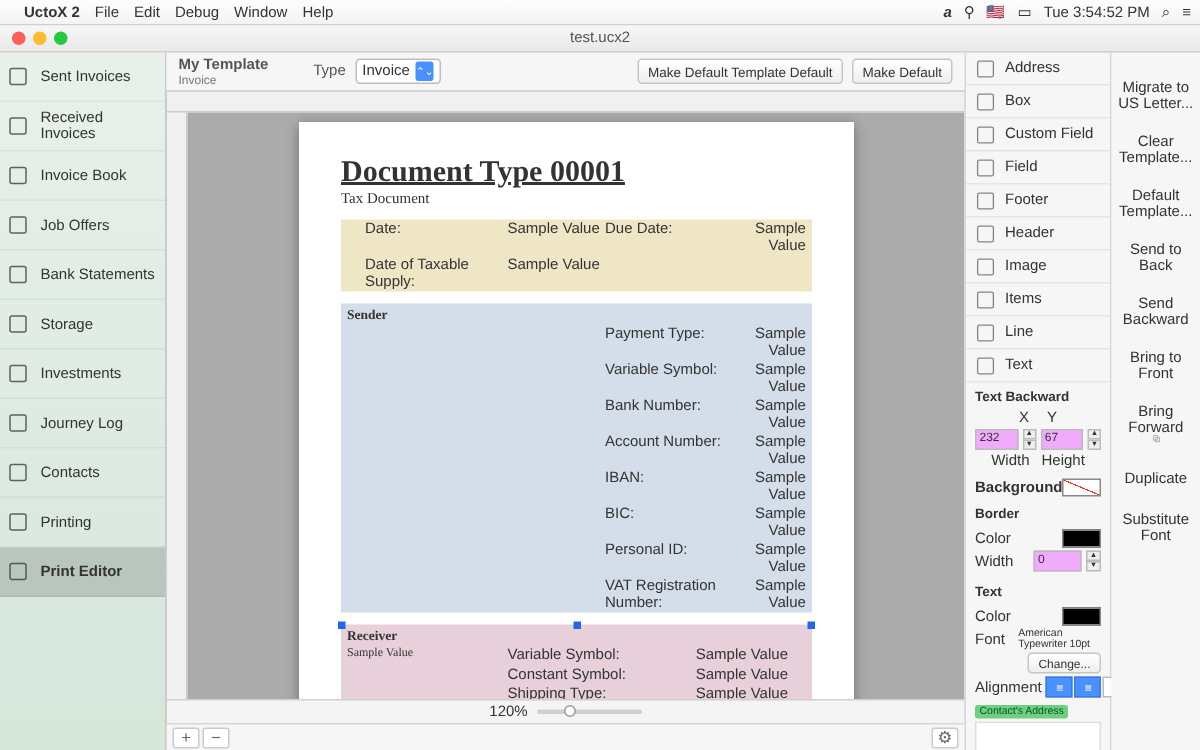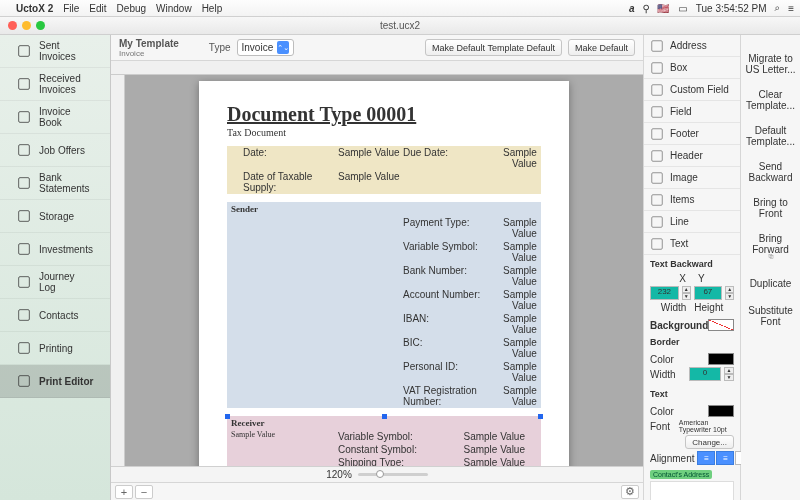--- a/index.html
+++ b/index.html
@@ -7,21 +7,21 @@
 .menubar{height:17px;background:linear-gradient(#fdfdfd,#f3f3f3);display:flex;align-items:center;padding:0 6px;border-bottom:1px solid #d0d0d0;gap:10px}
 .menubar .app{font-weight:600}
 .menubar .right{margin-left:auto;display:flex;gap:8px;align-items:center;color:#444}
 .titlebar{height:18px;background:linear-gradient(#f7f7f7,#e9e9e9);border-bottom:1px solid #cfcfcf;display:flex;align-items:center;position:relative}
 .traffic{display:flex;gap:5px;padding-left:8px}
 .dot{width:9px;height:9px;border-radius:50%}
 .red{background:#ff5f57}.yellow{background:#febc2e}.green{background:#28c840}
 .wintitle{position:absolute;left:0;right:0;text-align:center;color:#555;font-size:10px}
 .main{flex:1;display:flex;min-height:0}
 .sidebar{width:111px;background:linear-gradient(#e8f0ea,#d5e6db);border-right:1px solid #c8c8c8;display:flex;flex-direction:column}
-.side-item{display:flex;align-items:center;gap:7px;padding:0 16px;height:33px;border-bottom:1px solid rgba(0,0,0,.05);cursor:pointer;font-size:9px;color:#222}
+.side-item{display:flex;align-items:center;gap:7px;padding:0 4px;height:33px;border-bottom:1px solid rgba(0,0,0,.05);cursor:pointer;font-size:9px;color:#222}
 .side-item.active{background:rgba(0,0,0,.15);font-weight:600}
 .side-ico{width:16px;height:16px;opacity:.75;flex-shrink:0}
 .center{flex:1;display:flex;flex-direction:column;min-width:0}
 .toolbar{height:26px;background:#f6f6f6;border-bottom:1px solid #d6d6d6;display:flex;align-items:center;padding:0 8px;gap:6px}
 .tlabel{color:#555;font-size:10px}
 .subtitle{font-size:8px;color:#777}
 .tselect{height:17px;background:#fff;border:1px solid #bdbdbd;border-radius:3px;padding:0 4px;display:flex;align-items:center;gap:4px;font-size:10px}
 .tselect .chev{width:12px;height:13px;background:#4a90ff;border-radius:2px;display:flex;align-items:center;justify-content:center;color:#fff;font-size:7px}
 .tbtn{height:17px;padding:0 6px;background:linear-gradient(#fff,#eee);border:1px solid #c5c5c5;border-radius:3px;font-size:9px;color:#333;display:flex;align-items:center}
 .canvas-wrap{flex:1;background:#ababab;overflow:hidden;display:flex;flex-direction:column}
@@ -45,21 +45,21 @@
 .zoomthumb{position:absolute;width:8px;height:8px;background:#fff;border:1px solid #999;border-radius:50%;top:-3px;left:18px}
 .addbar{height:18px;background:#f6f6f6;border-top:1px solid #d6d6d6;display:flex;align-items:center;padding:0 4px;gap:2px}
 .sq{width:18px;height:14px;border:1px solid #ccc;border-radius:2px;display:flex;align-items:center;justify-content:center;font-size:11px;color:#666;background:#fff}
 .gear{margin-left:auto}
 .palette{width:98px;background:#f6f6f6;border-left:1px solid #d6d6d6;border-right:1px solid #d6d6d6;display:flex;flex-direction:column}
 .pal-item{display:flex;align-items:center;gap:6px;padding:4px 6px;height:22px;border-bottom:1px solid #e5e5e5;font-size:9px;color:#444}
 .pal-ico{width:14px;height:14px;opacity:.7;flex-shrink:0}
 .insp-h{font-weight:600;font-size:9px;padding:4px 6px 2px 6px;color:#333}
 .insp{padding:2px 6px;font-size:8px;color:#444}
 .field{display:flex;align-items:center;gap:3px;margin:2px 0}
-.numbox{width:32px;height:14px;border:1px solid #bbb;background:#14b8a6;text-align:center;padding:0 2px;font-size:8px}
+.numbox{width:32px;height:14px;border:1px solid #bbb;background:#f0abfc;text-align:left;padding:0 2px;font-size:8px}
 .stepper{width:10px;height:14px;display:flex;flex-direction:column}
 .stepper div{flex:1;background:#eee;border:1px solid #bbb;font-size:5px;text-align:center;line-height:5px}
 .swatch{width:26px;height:12px;border:1px solid #888;background:#fff;margin-left:auto}
 .swatch.diag{background:linear-gradient(to top right,#fff 48%,#e33 48%,#e33 52%,#fff 52%)}
 .swatch.black{background:#000}
 .align{display:flex;gap:1px}
 .align div{width:18px;height:14px;border:1px solid #bbb;background:#fff;font-size:8px;display:flex;align-items:center;justify-content:center}
 .align .on{background:#4a90ff;color:#fff;border-color:#3a7de0}
 .tag{display:inline-block;background:#6fcf7f;padding:1px 3px;font-size:7px;border-radius:2px;color:#053}
 .actions{width:59px;background:#f6f6f6;display:flex;flex-direction:column;align-items:center;padding-top:2px}
@@ -456,20 +456,26 @@
       <div class="act">
         <svg viewBox="0 0 24 24" fill="none" stroke="#555" stroke-width="1.5">
           <path d="M4 4h16v16H4z M4 8h16"></path>
         </svg>
         <span>Default Template...</span>
       </div>
       <div class="act">
         <svg viewBox="0 0 24 24" fill="none" stroke="#555" stroke-width="1.5">
           <path d="M12 20V6 M8 10l4-4 4 4" transform="rotate(180 12 12)"></path>
         </svg>
+        <span>Send to Back</span>
+      </div>
+      <div class="act">
+        <svg viewBox="0 0 24 24" fill="none" stroke="#555" stroke-width="1.5">
+          <path d="M12 20V6 M8 10l4-4 4 4" transform="rotate(180 12 12)"></path>
+        </svg>
         <span>Send Backward</span>
       </div>
       <div class="act">
         <svg viewBox="0 0 24 24" fill="none" stroke="#555" stroke-width="1.5">
           <path d="M12 4v14 M8 14l4 4 4-4" transform="rotate(180 12 12)"></path>
         </svg>
         <span>Bring to Front</span>
       </div>
       <div class="act">
         <svg viewBox="0 0 24 24" fill="none" stroke="#555" stroke-width="1.5">

